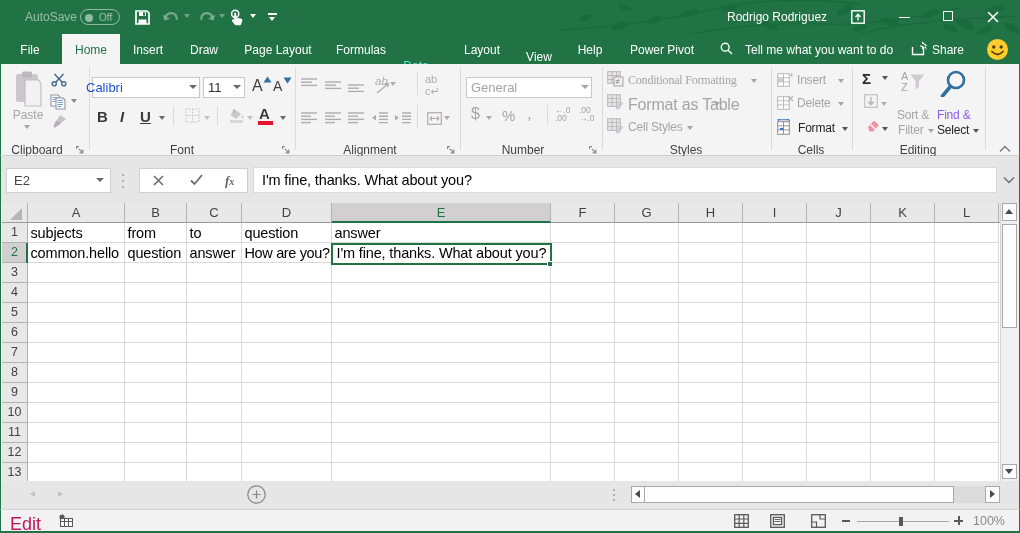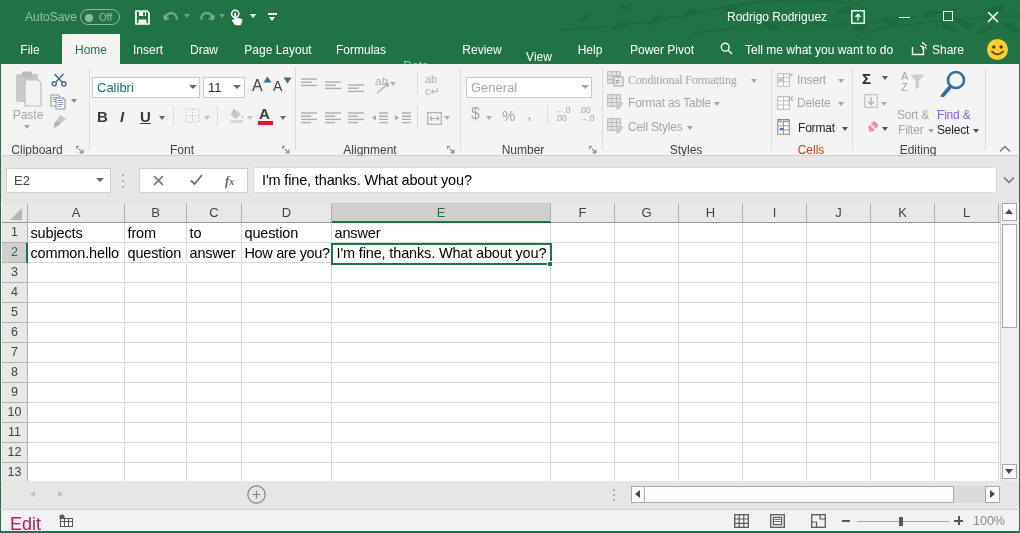--- a/index.html
+++ b/index.html
@@ -79,21 +79,21 @@
 </svg>
 </div>
 <div class="abs" style="left:0;top:34px;width:1020px;height:30px;background:#217346;">
 <div class="abs" style="left:62px;top:0;width:58px;height:30px;background:#f5f4f5;"></div>
 <div class="abs" style="left:-30px;top:9px;width:120px;text-align:center;font-size:12px;color:#fff;">File</div>
 <div class="abs" style="left:88px;top:9px;width:120px;text-align:center;font-size:12px;color:#fff;">Insert</div>
 <div class="abs" style="left:144px;top:9px;width:120px;text-align:center;font-size:12px;color:#fff;">Draw</div>
 <div class="abs" style="left:218px;top:9px;width:120px;text-align:center;font-size:12px;color:#fff;">Page Layout</div>
 <div class="abs" style="left:301px;top:9px;width:120px;text-align:center;font-size:12px;color:#fff;">Formulas</div>
 <div class="abs" style="left:364px;top:25px;width:104px;text-align:center;font-size:12px;color:#5eead4;">Data</div>
-<div class="abs" style="left:422px;top:9px;width:120px;text-align:center;font-size:12px;color:#fff;">Review</div>
+<div class="abs" style="left:422px;top:9px;width:120px;text-align:center;font-size:12px;color:#fff;">Layout</div>
 <div class="abs" style="left:479px;top:16px;width:120px;text-align:center;font-size:12px;color:#fff;">View</div>
 <div class="abs" style="left:530px;top:9px;width:120px;text-align:center;font-size:12px;color:#fff;">Help</div>
 <div class="abs" style="left:602px;top:9px;width:120px;text-align:center;font-size:12px;color:#fff;">Power Pivot</div>
 <div class="abs" style="left:31px;top:9px;width:120px;text-align:center;font-size:12px;color:#217346;">Home</div>
 <svg class="abs" style="left:720px;top:8px;" width="13" height="13" viewBox="0 0 13 13">
 <circle cx="5.2" cy="5.2" r="3.9" fill="none" stroke="#fff" stroke-width="1.4"></circle>
 <path d="M8.2 8.2 L12 12" stroke="#fff" stroke-width="1.4"></path>
 </svg>
 <div class="abs" style="left:745px;top:9px;font-size:12px;color:#fff;">Tell me what you want to do</div>
 <svg class="abs" style="left:911px;top:7px;" width="17" height="15" viewBox="0 0 17 15">
@@ -130,21 +130,21 @@
 <svg class="abs" style="left:446px;top:82px;" width="8" height="8" viewBox="0 0 8 8">
 <path d="M0.6 3 V0.6 H3" fill="none" stroke="#8e8c8d" stroke-width="1.2"></path>
 <path d="M3 3 L6.5 6.5 M6.8 3.6 V6.8 H3.6" fill="none" stroke="#8e8c8d" stroke-width="1.2"></path>
 </svg>
 <div class="abs" style="left:452px;top:79px;width:140px;text-align:center;font-size:12px;color:#413e40;">Number</div>
 <svg class="abs" style="left:588px;top:82px;" width="8" height="8" viewBox="0 0 8 8">
 <path d="M0.6 3 V0.6 H3" fill="none" stroke="#8e8c8d" stroke-width="1.2"></path>
 <path d="M3 3 L6.5 6.5 M6.8 3.6 V6.8 H3.6" fill="none" stroke="#8e8c8d" stroke-width="1.2"></path>
 </svg>
 <div class="abs" style="left:615px;top:79px;width:140px;text-align:center;font-size:12px;color:#413e40;">Styles</div>
-<div class="abs" style="left:740px;top:79px;width:140px;text-align:center;font-size:12px;color:#c2410c;">Cells</div>
+<div class="abs" style="left:740px;top:79px;width:140px;text-align:center;font-size:12px;color:#404040;">Cells</div>
 <div class="abs" style="left:847px;top:79px;width:140px;text-align:center;font-size:12px;color:#413e40;">Editing</div>
 <svg class="abs" style="left:998px;top:81px;" width="12" height="8" viewBox="0 0 12 8">
 <path d="M1 6.5 L6 1.5 L11 6.5" fill="none" stroke="#7b797a" stroke-width="1.4"></path>
 </svg>
 <svg class="abs" style="left:13px;top:7px;" width="28" height="38" viewBox="0 0 28 38">
 <rect x="2" y="3" width="22" height="28" rx="2" fill="#ccc7cd"></rect>
 <rect x="8" y="0.5" width="10" height="6" rx="1.5" fill="#bdb8be"></rect>
 <path d="M11 9 H25 L27 13 V35 H11 Z" fill="#f3f1f4" stroke="#c2bdc3" stroke-width="1.2"></path>
 </svg>
 <div class="abs" style="left:7px;top:44px;width:40px;text-align:center;font-size:12px;color:#a6a4a5;">Paste</div>
@@ -159,21 +159,21 @@
 <path d="M2.5 3.5 H8 M2.5 5.5 H8 M2.5 7.5 H8" stroke="#7ba0cc" stroke-width="1"></path>
 <path d="M6 4 H13 L15 6 V15 H6 Z" fill="#fff" stroke="#8b97a5" stroke-width="1.1"></path>
 <path d="M7.5 6.5 H13 M7.5 8.5 H13 M7.5 10.5 H13 M7.5 12.5 H11" stroke="#7ba0cc" stroke-width="1"></path>
 </svg>
 <div class="abs" style="left:70px;top:35px;width:0;height:0;border-left:3.5px solid transparent;border-right:3.5px solid transparent;border-top:4px solid #8a8889;"></div>
 <svg class="abs" style="left:50px;top:50px;" width="16" height="15" viewBox="0 0 16 15">
 <path d="M9 1 L15 5 L10 9 L6 6 Z" fill="#c8c3c9"></path>
 <path d="M6 6 L10 9 L8 11 Q5 13 3 14 Q2 11 4 8.5 Z" fill="#b5b0b6"></path>
 </svg>
 <div class="abs" style="left:91px;top:12.5px;width:108px;height:21px;background:#fff;border:1px solid #c9c7c8;"></div>
-<div class="abs" style="left:96px;top:16px;font-size:13px;color:#0f766e;">Calibri</div>
+<div class="abs" style="left:85px;top:16px;font-size:13px;color:#1d4ed8;">Calibri</div>
 <div class="abs" style="left:188px;top:21px;width:0;height:0;border-left:4px solid transparent;border-right:4px solid transparent;border-top:4.5px solid #6a6869;"></div>
 <div class="abs" style="left:202px;top:12.5px;width:42px;height:21px;background:#fff;border:1px solid #c9c7c8;"></div>
 <div class="abs" style="left:207px;top:16px;font-size:13px;color:#2b2a2b;">11</div>
 <div class="abs" style="left:232px;top:21px;width:0;height:0;border-left:4px solid transparent;border-right:4px solid transparent;border-top:4.5px solid #6a6869;"></div>
 <div class="abs" style="left:251px;top:13px;font-size:16px;color:#3f3d3e;">A</div>
 <svg class="abs" style="left:262px;top:12px;" width="9" height="7" viewBox="0 0 9 7">
       <path d="M0.5 6.5 L4.5 0.5 L8.5 6.5 Z" fill="#2f6fa3"></path>
     </svg>
 <div class="abs" style="left:272px;top:14px;font-size:14px;color:#3f3d3e;">A</div>
 <svg class="abs" style="left:282px;top:13px;" width="9" height="7" viewBox="0 0 9 7">
@@ -288,21 +288,21 @@
 <rect x="7" y="6" width="9" height="9" fill="#f0eef0" stroke="#a5a1a3"></rect>
       <text x="8.6" y="13.4" font-size="8" fill="#8a8889">≠</text>
     </svg>
 <div class="abs" style="left:627px;top:9px;font-size:12px;letter-spacing:-0.2px;color:#a6a4a5;font-family:Liberation Serif, serif;">Conditional Formatting</div>
 <div class="abs" style="left:750px;top:15px;width:0;height:0;border-left:3.5px solid transparent;border-right:3.5px solid transparent;border-top:4px solid #a6a4a5;"></div>
 <svg class="abs" style="left:606px;top:30px;" width="17" height="16" viewBox="0 0 17 16">
 <rect x="0.7" y="0.7" width="12.6" height="11.6" fill="#e7e4e6" stroke="#b9b5b7" stroke-width="1"></rect>
 <path d="M0.7 4.5 H13.3 M0.7 8.5 H13.3 M5 0.7 V12.3 M9.5 0.7 V12.3" stroke="#b9b5b7" stroke-width="0.9"></path>
 <path d="M9 14 L13 7 L16 9 L12.5 15 L9 15.5Z" fill="#cbc6cb"></path>
     </svg>
-<div class="abs" style="left:627px;top:32px;font-size:12px;letter-spacing:-0.2px;color:#a6a4a5;">Format as Table</div>
+<div class="abs" style="left:627px;top:32px;font-size:16px;letter-spacing:-0.2px;color:#a6a4a5;">Format as Table</div>
 <div class="abs" style="left:713px;top:38px;width:0;height:0;border-left:3.5px solid transparent;border-right:3.5px solid transparent;border-top:4px solid #a6a4a5;"></div>
 <svg class="abs" style="left:606px;top:54px;" width="17" height="16" viewBox="0 0 17 16">
 <rect x="0.7" y="0.7" width="12.6" height="11.6" fill="#e7e4e6" stroke="#b9b5b7" stroke-width="1"></rect>
 <path d="M0.7 4.5 H13.3 M0.7 8.5 H13.3 M5 0.7 V12.3 M9.5 0.7 V12.3" stroke="#b9b5b7" stroke-width="0.9"></path>
 <path d="M9 14 L13 7 L16 9 L12.5 15 L9 15.5Z" fill="#cbc6cb"></path>
     </svg>
 <div class="abs" style="left:627px;top:56px;font-size:12px;letter-spacing:-0.2px;color:#a6a4a5;">Cell Styles</div>
 <div class="abs" style="left:686px;top:62px;width:0;height:0;border-left:3.5px solid transparent;border-right:3.5px solid transparent;border-top:4px solid #a6a4a5;"></div>
 <svg class="abs" style="left:776px;top:7px;" width="17" height="16" viewBox="0 0 17 16">
 <rect x="0.7" y="2.7" width="11.6" height="12.6" fill="#fff" stroke="#b9b5b7" stroke-width="1"></rect>

